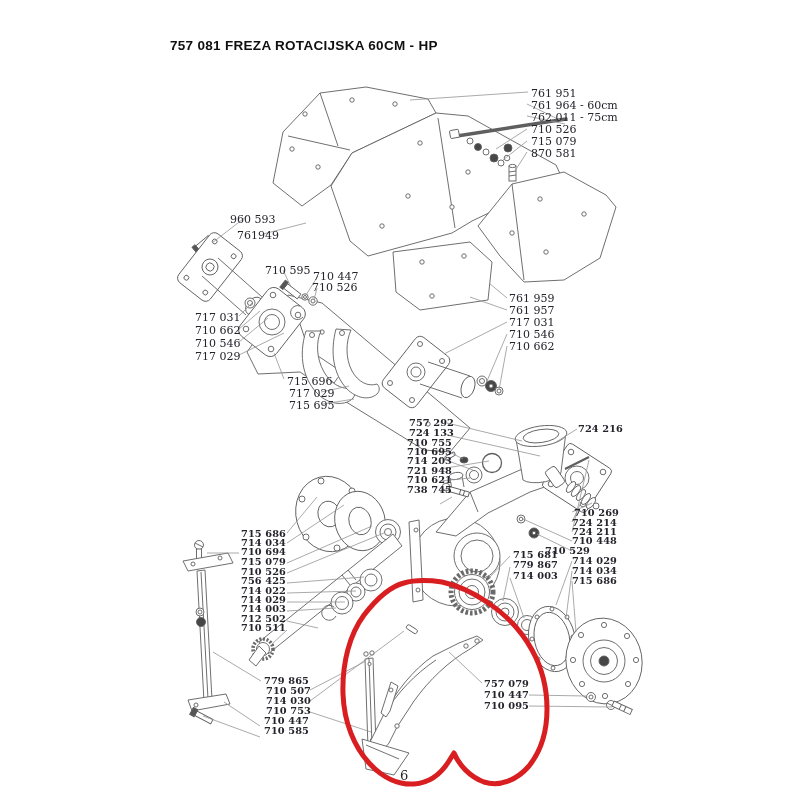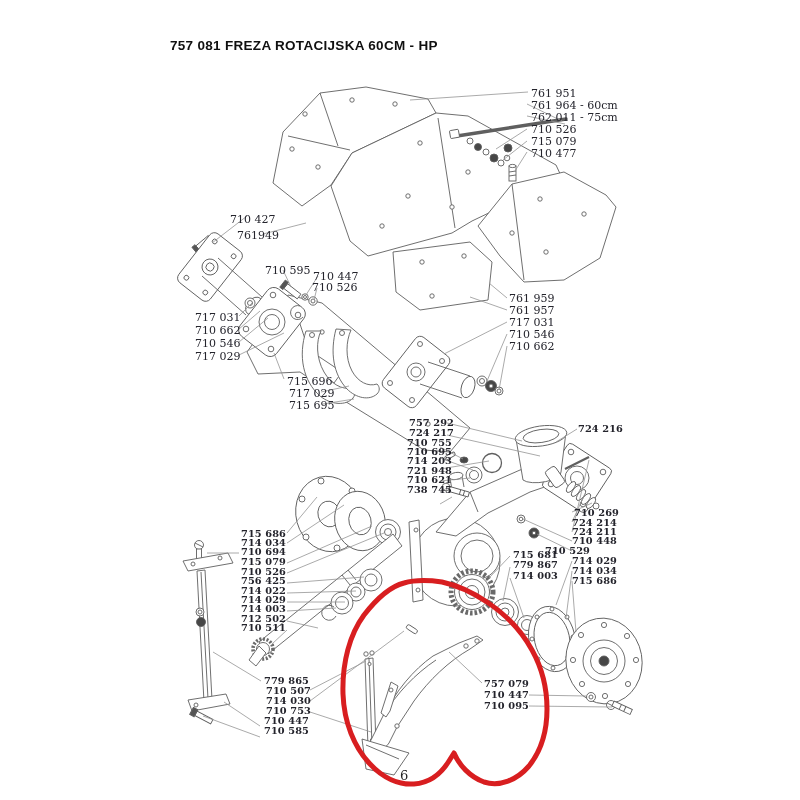--- a/index.html
+++ b/index.html
@@ -407,23 +407,23 @@
 </svg>
 
   <div class="title" style="left:170px;top:38px">757 081  FREZA ROTACIJSKA 60CM - HP</div>
   <div class="pageno" style="left:400px;top:768px">6</div>
 
   <span class="lt" style="left:531px;top:87px">761 951</span>
   <span class="lt" style="left:531px;top:99px">761 964 - 60cm</span>
   <span class="lt" style="left:531px;top:111px">762 011 - 75cm</span>
   <span class="lt" style="left:531px;top:123px">710 526</span>
   <span class="lt" style="left:531px;top:135px">715 079</span>
-  <span class="lt" style="left:531px;top:147px">710 477</span>
-
-  <span class="lt" style="left:230px;top:213px">710 427</span>
+  <span class="lt" style="left:531px;top:147px">870 581</span>
+
+  <span class="lt" style="left:230px;top:213px">960 593</span>
   <span class="lt" style="left:237px;top:229px">761949</span>
 
   <span class="lt" style="left:265px;top:264px">710 595</span>
   <span class="lt" style="left:313px;top:270px">710 447</span>
   <span class="lt" style="left:312px;top:281px">710 526</span>
 
   <span class="lt" style="left:195px;top:311px">717 031</span>
   <span class="lt" style="left:195px;top:324px">710 662</span>
   <span class="lt" style="left:195px;top:337px">710 546</span>
   <span class="lt" style="left:195px;top:350px">717 029</span>
@@ -432,21 +432,21 @@
   <span class="lt" style="left:289px;top:387px">717 029</span>
   <span class="lt" style="left:289px;top:399px">715 695</span>
 
   <span class="lt" style="left:509px;top:292px">761 959</span>
   <span class="lt" style="left:509px;top:304px">761 957</span>
   <span class="lt" style="left:509px;top:316px">717 031</span>
   <span class="lt" style="left:509px;top:328px">710 546</span>
   <span class="lt" style="left:509px;top:340px">710 662</span>
 
   <span class="lb" style="left:409px;top:417px">757 292</span>
-  <span class="lb" style="left:409px;top:427px">724 217</span>
+  <span class="lb" style="left:409px;top:427px">724 133</span>
   <span class="lb" style="left:407px;top:437px">710 755</span>
   <span class="lb" style="left:407px;top:446px">710 695</span>
   <span class="lb" style="left:407px;top:455px">714 203</span>
   <span class="lb" style="left:407px;top:465px">721 948</span>
   <span class="lb" style="left:407px;top:474px">710 621</span>
   <span class="lb" style="left:407px;top:484px">738 745</span>
 
   <span class="lb" style="left:578px;top:423px">724 216</span>
 
   <span class="lb" style="left:574px;top:507px">710 269</span>

